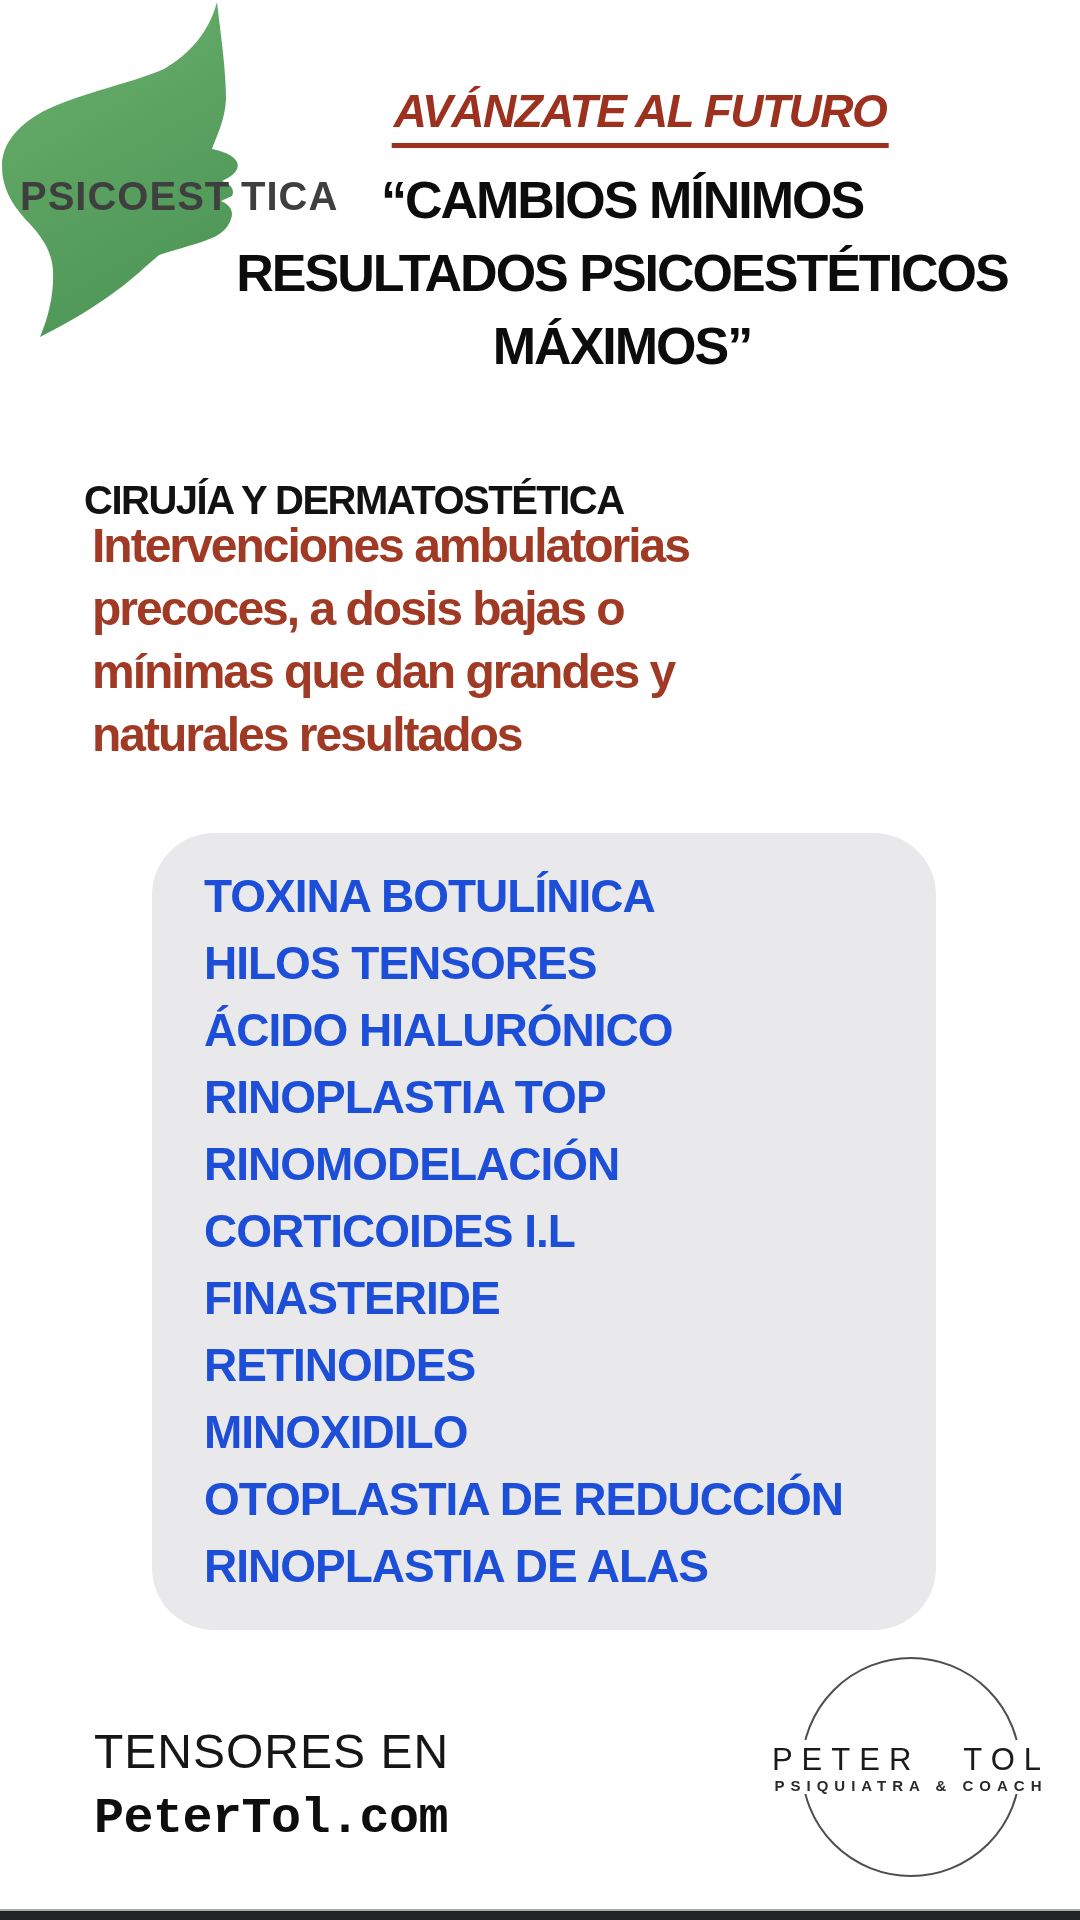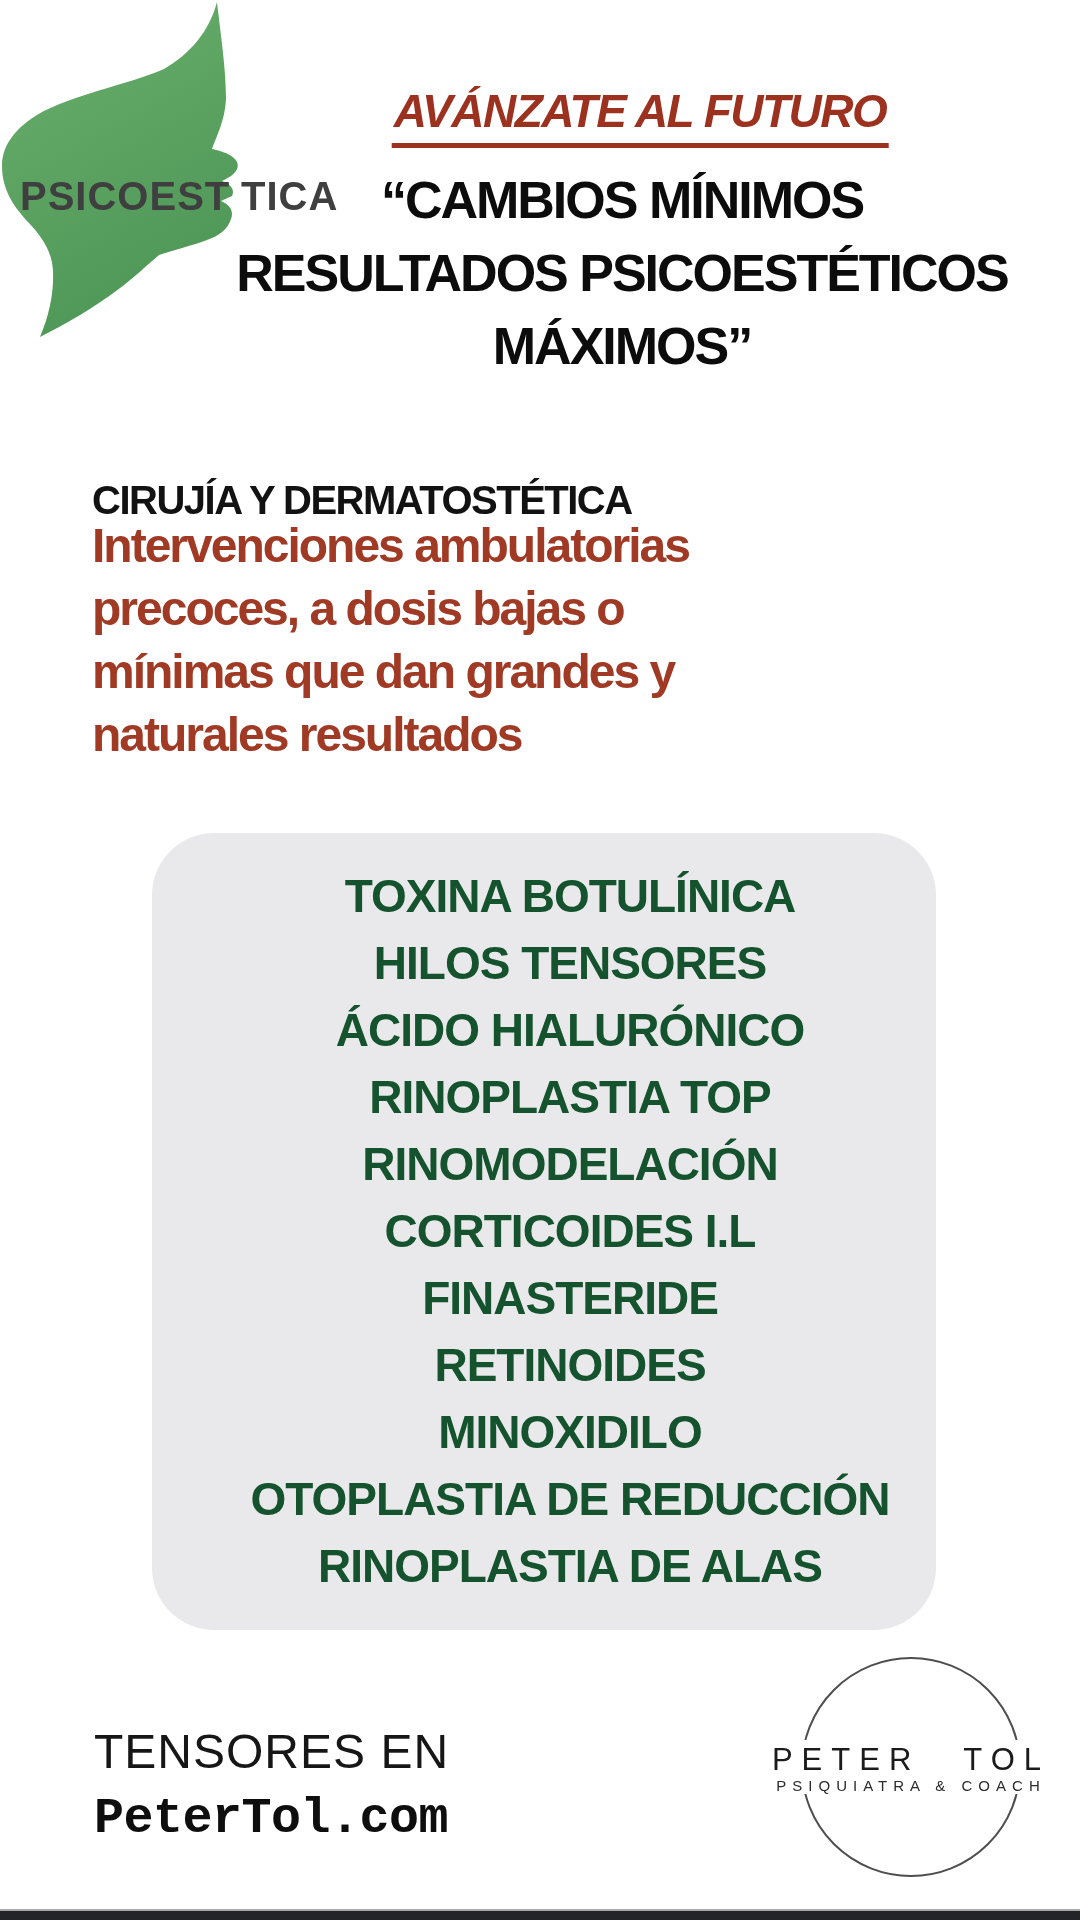--- a/index.html
+++ b/index.html
@@ -22,37 +22,37 @@
     color:var(--accent-red);border-bottom:5px solid var(--accent-red);
     padding:0 2px 5px 2px;white-space:nowrap;
   }
   .quote{
     position:absolute;left:622px;top:164px;transform:translateX(-50%);
     width:780px;text-align:center;font-size:52px;font-weight:bold;
     letter-spacing:-2px;line-height:73px;color:#0c0c0c;
   }
   
   .svc-heading{
-    position:absolute;left:92px;top:478px;font-size:40px;font-weight:bold;
+    position:absolute;left:84px;top:478px;font-size:40px;font-weight:bold;
     letter-spacing:-1.5px;color:#121212;white-space:nowrap;
   }
   .svc-desc{
     position:absolute;left:92px;top:514px;font-size:48px;font-weight:bold;
     letter-spacing:-2px;line-height:63px;color:var(--body-red);white-space:nowrap;
   }
   
   .panel{
     position:absolute;left:152px;top:833px;width:784px;height:797px;
     background:var(--panel-gray);border-radius:62px;box-sizing:border-box;
     display:flex;flex-direction:column;justify-content:center;
     padding-left:52px;
   }
   .treatment{
     font-size:46px;font-weight:bold;letter-spacing:-1px;line-height:67px;
-    color:#14532d;text-align:center;white-space:nowrap;
+    color:#1d4ed8;white-space:nowrap;
   }
   
   .contact-label{
     position:absolute;left:94px;top:1724px;font-size:48px;font-weight:400;
     letter-spacing:1px;color:#161616;white-space:nowrap;
   }
   .contact-site{
     position:absolute;left:94px;top:1790px;font-size:50px;font-weight:bold;
     letter-spacing:-0.5px;color:#0e0e0e;white-space:nowrap;font-family:Liberation Mono, monospace;
   }
@@ -61,21 +61,21 @@
     position:absolute;left:801px;top:1657px;width:220px;height:220px;
     border:2px solid #4e4e4e;border-radius:50%;box-sizing:border-box;
   }
   .pt-name{
     position:absolute;left:911px;top:1740px;transform:translateX(-50%);
     font-size:31px;font-weight:500;letter-spacing:9px;word-spacing:26px;
     color:#1b1b1b;background:#ffffff;padding:2px 10px;white-space:nowrap;z-index:2;
   }
   .pt-sub{
     position:absolute;left:911px;top:1777px;transform:translateX(-50%);
-    font-size:15px;font-weight:400;letter-spacing:6px;color:#2b2b2b;
+    font-size:15px;font-weight:700;letter-spacing:6px;color:#2b2b2b;
     background:#ffffff;padding:0 6px;white-space:nowrap;z-index:2;
   }
   
   .bottom-bar{
     position:absolute;left:0;right:0;bottom:0;height:9px;
     background:var(--footer-bar);border-top:2px solid #a8a8a8;
   }
 </style>
 </head>
 <body>

